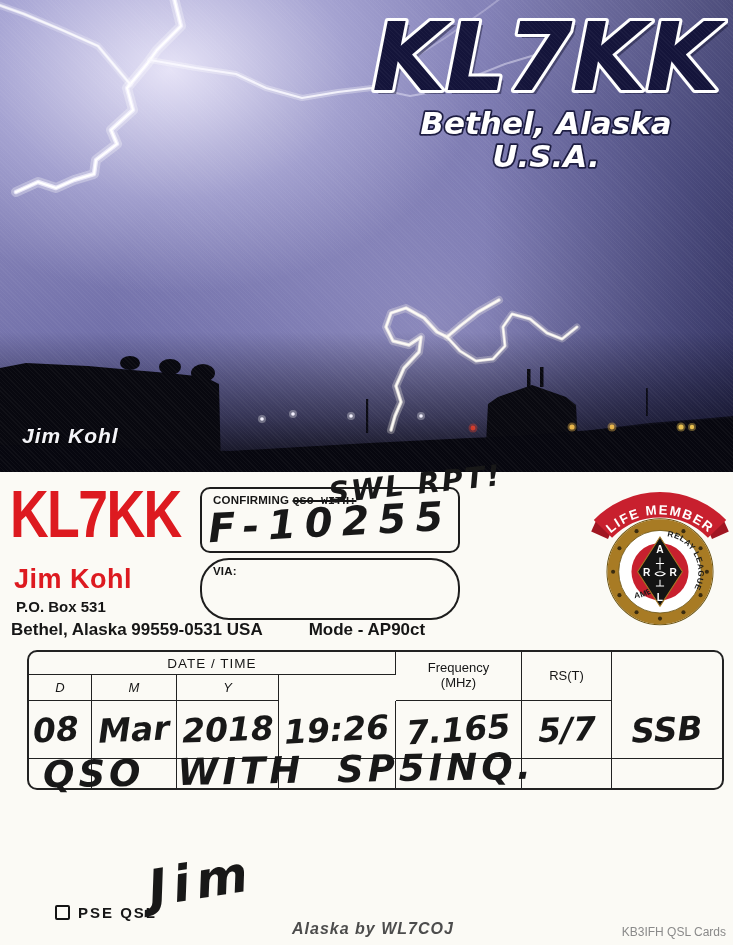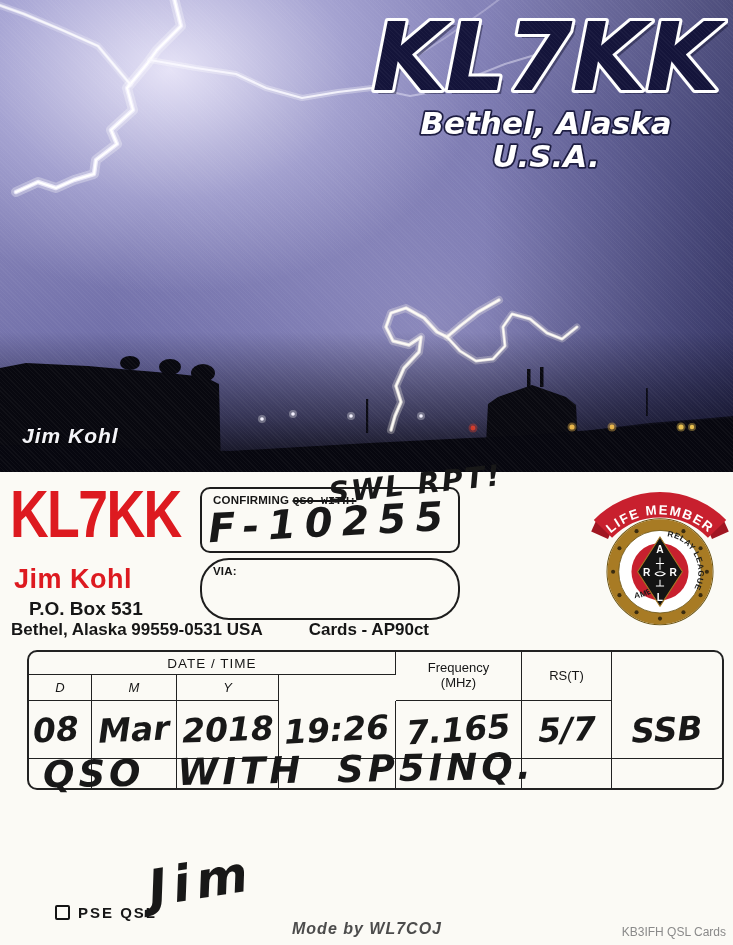--- a/index.html
+++ b/index.html
@@ -26,21 +26,21 @@
     font-style:italic;font-weight:bold;font-size:21px;letter-spacing:1px;
     text-shadow:1px 1px 2px rgba(0,0,0,0.9);}
 
   
   #info{position:absolute;left:0;top:472px;width:733px;height:473px;background:#fbfaf5;color:#161616;}
 
   #call-red{position:absolute;left:10px;top:8px;color:#dd1a20;font-weight:900;font-size:67px;
     line-height:1;letter-spacing:-2px;transform:scaleX(0.8);transform-origin:left top;
     font-family:"Liberation Sans",sans-serif;}
   #operator{position:absolute;left:14px;top:92px;color:#dd1a20;font-weight:800;font-size:27px;letter-spacing:0.5px;}
-  #addr1{position:absolute;left:29px;top:126px;font-weight:700;font-size:19px;}
+  #addr1{position:absolute;left:16px;top:126px;font-weight:700;font-size:15px;}
   #addr-row{position:absolute;left:11px;top:148px;font-weight:700;font-size:17px;white-space:nowrap;}
   #addr-row .grid-sp{display:inline-block;width:46px;}
 
   .rbox{position:absolute;border:2px solid #1d1d1d;border-radius:10px;background:transparent;}
   #confirm-box{left:200px;top:15px;width:256px;height:62px;}
   #via-box{left:200px;top:86px;width:256px;height:58px;border-radius:29px;}
   .rbox .boxlabel{position:absolute;left:11px;top:5px;font-size:11.5px;font-weight:700;letter-spacing:0.2px;}
   .struck{text-decoration:line-through;text-decoration-thickness:2px;font-family:Liberation Mono, monospace;}
 
   
@@ -159,21 +159,21 @@
 
     <div id="photo-credit">Jim Kohl</div>
   </div>
 
   <div id="info">
 
     <div id="call-red">KL7KK</div>
     <div id="operator">Jim Kohl</div>
     <div id="addr1">P.O. Box 531</div>
     <div id="addr-row">
-      <span>Bethel, Alaska 99559-0531  USA</span><span class="grid-sp"></span><span>Cards - AP90ct</span>
+      <span>Bethel, Alaska 99559-0531  USA</span><span class="grid-sp"></span><span>Mode - AP90ct</span>
     </div>
 
     <div id="confirm-box" class="rbox">
       <div class="boxlabel">
         <span>CONFIRMING</span>
         <span class="struck">QSO WITH:</span>
       </div>
     </div>
     <div id="hw-note" class="hw">SWL RPT!</div>
     <div id="hw-report" class="hw">F-10255</div>
@@ -275,16 +275,16 @@
       <div class="cell" style="grid-row:4"></div>
 
       <div id="note-row" class="hw">QSO WITH SP5INQ.</div>
     </div>
 
     <div id="pse">
       <span class="cb"></span>
       <span>PSE  QSL</span>
     </div>
     <div id="signature" class="hw">Jim</div>
-    <div id="photo-by">Mode by WL7COJ</div>
+    <div id="photo-by">Alaska by WL7COJ</div>
     <div id="printer">KB3IFH QSL Cards</div>
   </div>
 </div>
 
 </body></html>

